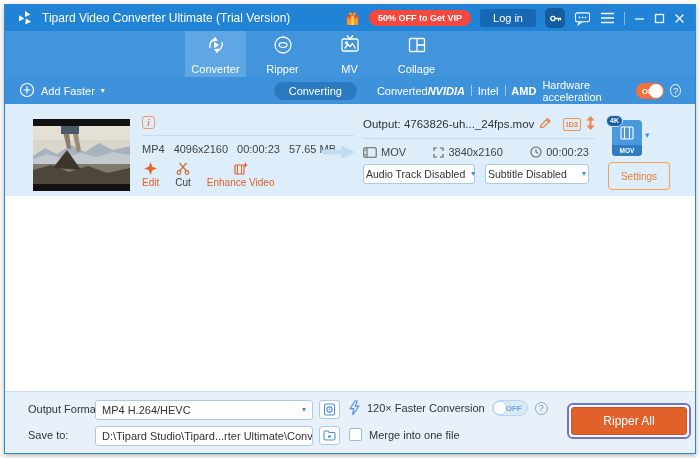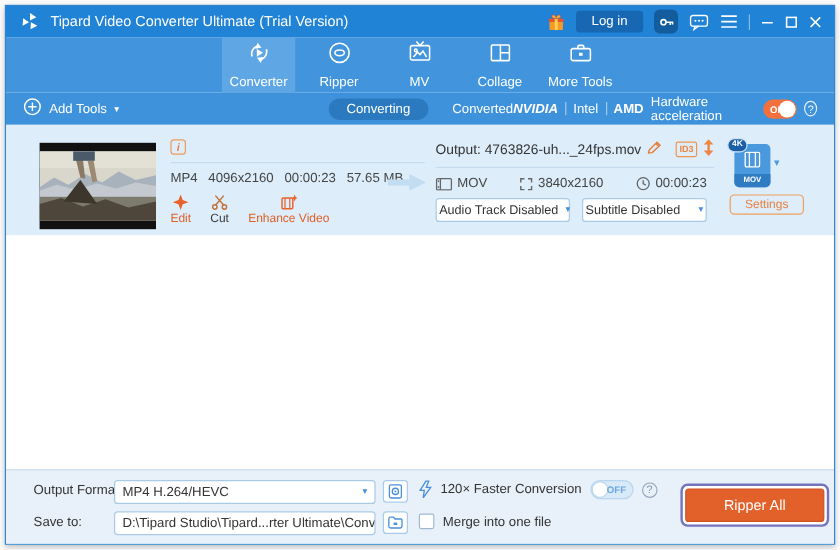--- a/index.html
+++ b/index.html
@@ -59,21 +59,21 @@
   .out-meta-row { display:flex; justify-content:space-between; font-size:11px; color:#444; width:226px; }
   .meta-item { display:flex; align-items:center; gap:4px; white-space:nowrap; }
   .dd-row { display:flex; gap:10px; margin-top:6px; }
   .dropdown { height:20px; background:#ffffff; border:1px solid #a9cbe7; border-radius:3px; font-size:10.5px; color:#333; display:flex; align-items:center; padding:0 2px; cursor:pointer; white-space:nowrap; }
   .dropdown .caret { color:#4a90d9; margin-left:auto; padding-left:6px; }
   .fmt-block { position:absolute; left:607px; top:16px; display:flex; align-items:flex-start; gap:3px; cursor:pointer; }
   .fmt-icon { width:30px; height:36px; background:#4a98de; border-radius:4px; position:relative; }
   .fmt-badge { position:absolute; left:-6px; top:-5px; background:#1b5fa6; border:1px solid #cfe2f3; border-radius:6px; color:#fff; font-size:7px; font-weight:bold; padding:0 3px; line-height:10px; }
   .fmt-label { position:absolute; bottom:0; left:0; right:0; height:11px; background:#2f7cc2; border-radius:0 0 4px 4px; color:#fff; font-size:6.5px; font-weight:bold; text-align:center; line-height:11px; }
   .fmt-caret { color:#4a98de; font-size:9px; margin-top:10px; }
-  .settings-btn { position:absolute; left:603px; top:58px; width:62px; height:17px; border:1px solid #efa05a; border-radius:4px; color:#e8803c; font-size:10px; display:flex; align-items:center; justify-content:center; cursor:pointer; }
+  .settings-btn { position:absolute; left:603px; top:58px; width:62px; height:28px; border:1px solid #efa05a; border-radius:4px; color:#e8803c; font-size:10px; display:flex; align-items:center; justify-content:center; cursor:pointer; }
 
   
   .main-area { flex:1 1 auto; background:#fff; }
 
   
   .bottombar { height:62px; background:#e8f1fa; border-top:1px solid #c9dcee; position:relative; flex:0 0 auto; font-size:11px; color:#333; }
   .bb-label { position:absolute; white-space:nowrap; }
   .bb-select { position:absolute; width:218px; height:20px; background:#fff; border:1px solid #a9cbe7; border-radius:3px; display:flex; align-items:center; padding:0 6px; font-size:11px; color:#333; cursor:pointer; white-space:nowrap; overflow:hidden; }
   .bb-select .caret { color:#4a90d9; margin-left:auto; padding-left:4px; }
   .sq-btn { position:absolute; left:314px; width:21px; height:19px; background:#fff; border:1px solid #a9cbe7; border-radius:3px; display:flex; align-items:center; justify-content:center; cursor:pointer; }
@@ -105,20 +105,21 @@
     <span class="app-title">Tipard Video Converter Ultimate (Trial Version)</span>
     <div class="tb-right">
       <span class="tb-icon">
         <svg width="15" height="15" viewBox="0 0 16 16">
           <rect x="2" y="6.5" width="12" height="8.5" rx="1" fill="#f59a28"></rect>
           <rect x="1.5" y="4.8" width="13" height="3" fill="#e8542e"></rect>
           <rect x="6.7" y="4.8" width="2.6" height="10.2" fill="#ffd24d"></rect>
           <path d="M8 4.8 C5 4.8 3.5 3.4 4.5 2.1 C5.5 0.9 7.5 1.9 8 4.3 C8.5 1.9 10.5 0.9 11.5 2.1 C12.5 3.4 11 4.8 8 4.8Z" fill="#f2b13c" stroke="#e8542e" stroke-width="0.6"></path>
         </svg>
       </span>
+      <span class="promo-pill">50% OFF to Get VIP</span>
       <span class="login-btn">Log in</span>
       <span class="key-btn">
         <svg width="13" height="13" viewBox="0 0 14 14" fill="none" stroke="#fff" stroke-width="1.4">
           <circle cx="4.2" cy="7" r="2.3"></circle>
             <path d="M6.5 7 H13 M10.3 7 V9.6 M12.4 7 V9"></path>
         </svg>
       </span>
       <span class="tb-icon">
         <svg width="17" height="15" viewBox="0 0 18 16" fill="none" stroke="#fff" stroke-width="1.2">
           <rect x="1.5" y="2" width="15" height="9.5" rx="2"></rect>
@@ -189,41 +190,31 @@
     </div>
     <div class="tab">
       <span>
         <svg width="22" height="22" viewBox="0 0 22 22" fill="none" stroke="#fff" stroke-width="1.3">
           <rect x="3.5" y="4.5" width="15" height="13" rx="1"></rect>
           <path d="M11 4.5 V17.5 M11 11 H18.5"></path>
         </svg>
       </span>
       <span class="tab-label">Collage</span>
     </div>
-    <div class="tab">
-      <span>
-        <svg width="22" height="22" viewBox="0 0 22 22" fill="none" stroke="#fff" stroke-width="1.3">
-          <rect x="3" y="7.5" width="16" height="10" rx="1.5"></rect>
-          <path d="M8.5 7.5 V6 Q8.5 4.8 9.7 4.8 H12.3 Q13.5 4.8 13.5 6 V7.5"></path>
-          <rect x="9.5" y="11" width="3" height="2.5" fill="#fff" stroke="none"></rect>
-        </svg>
-      </span>
-      <span class="tab-label">More Tools</span>
-    </div>
   </div>
 
   <div class="toolbar">
     <div class="add-files">
       <span>
         <svg width="16" height="16" viewBox="0 0 16 16" fill="none" stroke="#fff" stroke-width="1.2">
           <circle cx="8" cy="8" r="6.5"></circle>
             <path d="M8 4.5 V11.5 M4.5 8 H11.5"></path>
         </svg>
       </span>
-      <span>Add Tools</span>
+      <span>Add Faster</span>
       <span class="caret">▾</span>
     </div>
     <div class="convert-tabs">
       <span class="pill-active">Converting</span>
       <span class="pill-plain">Converted</span>
     </div>
     <div class="hw-group">
       <span class="gpu-nvidia">NVIDIA</span>
       <span class="gpu-sep"></span>
       <span>Intel</span>

